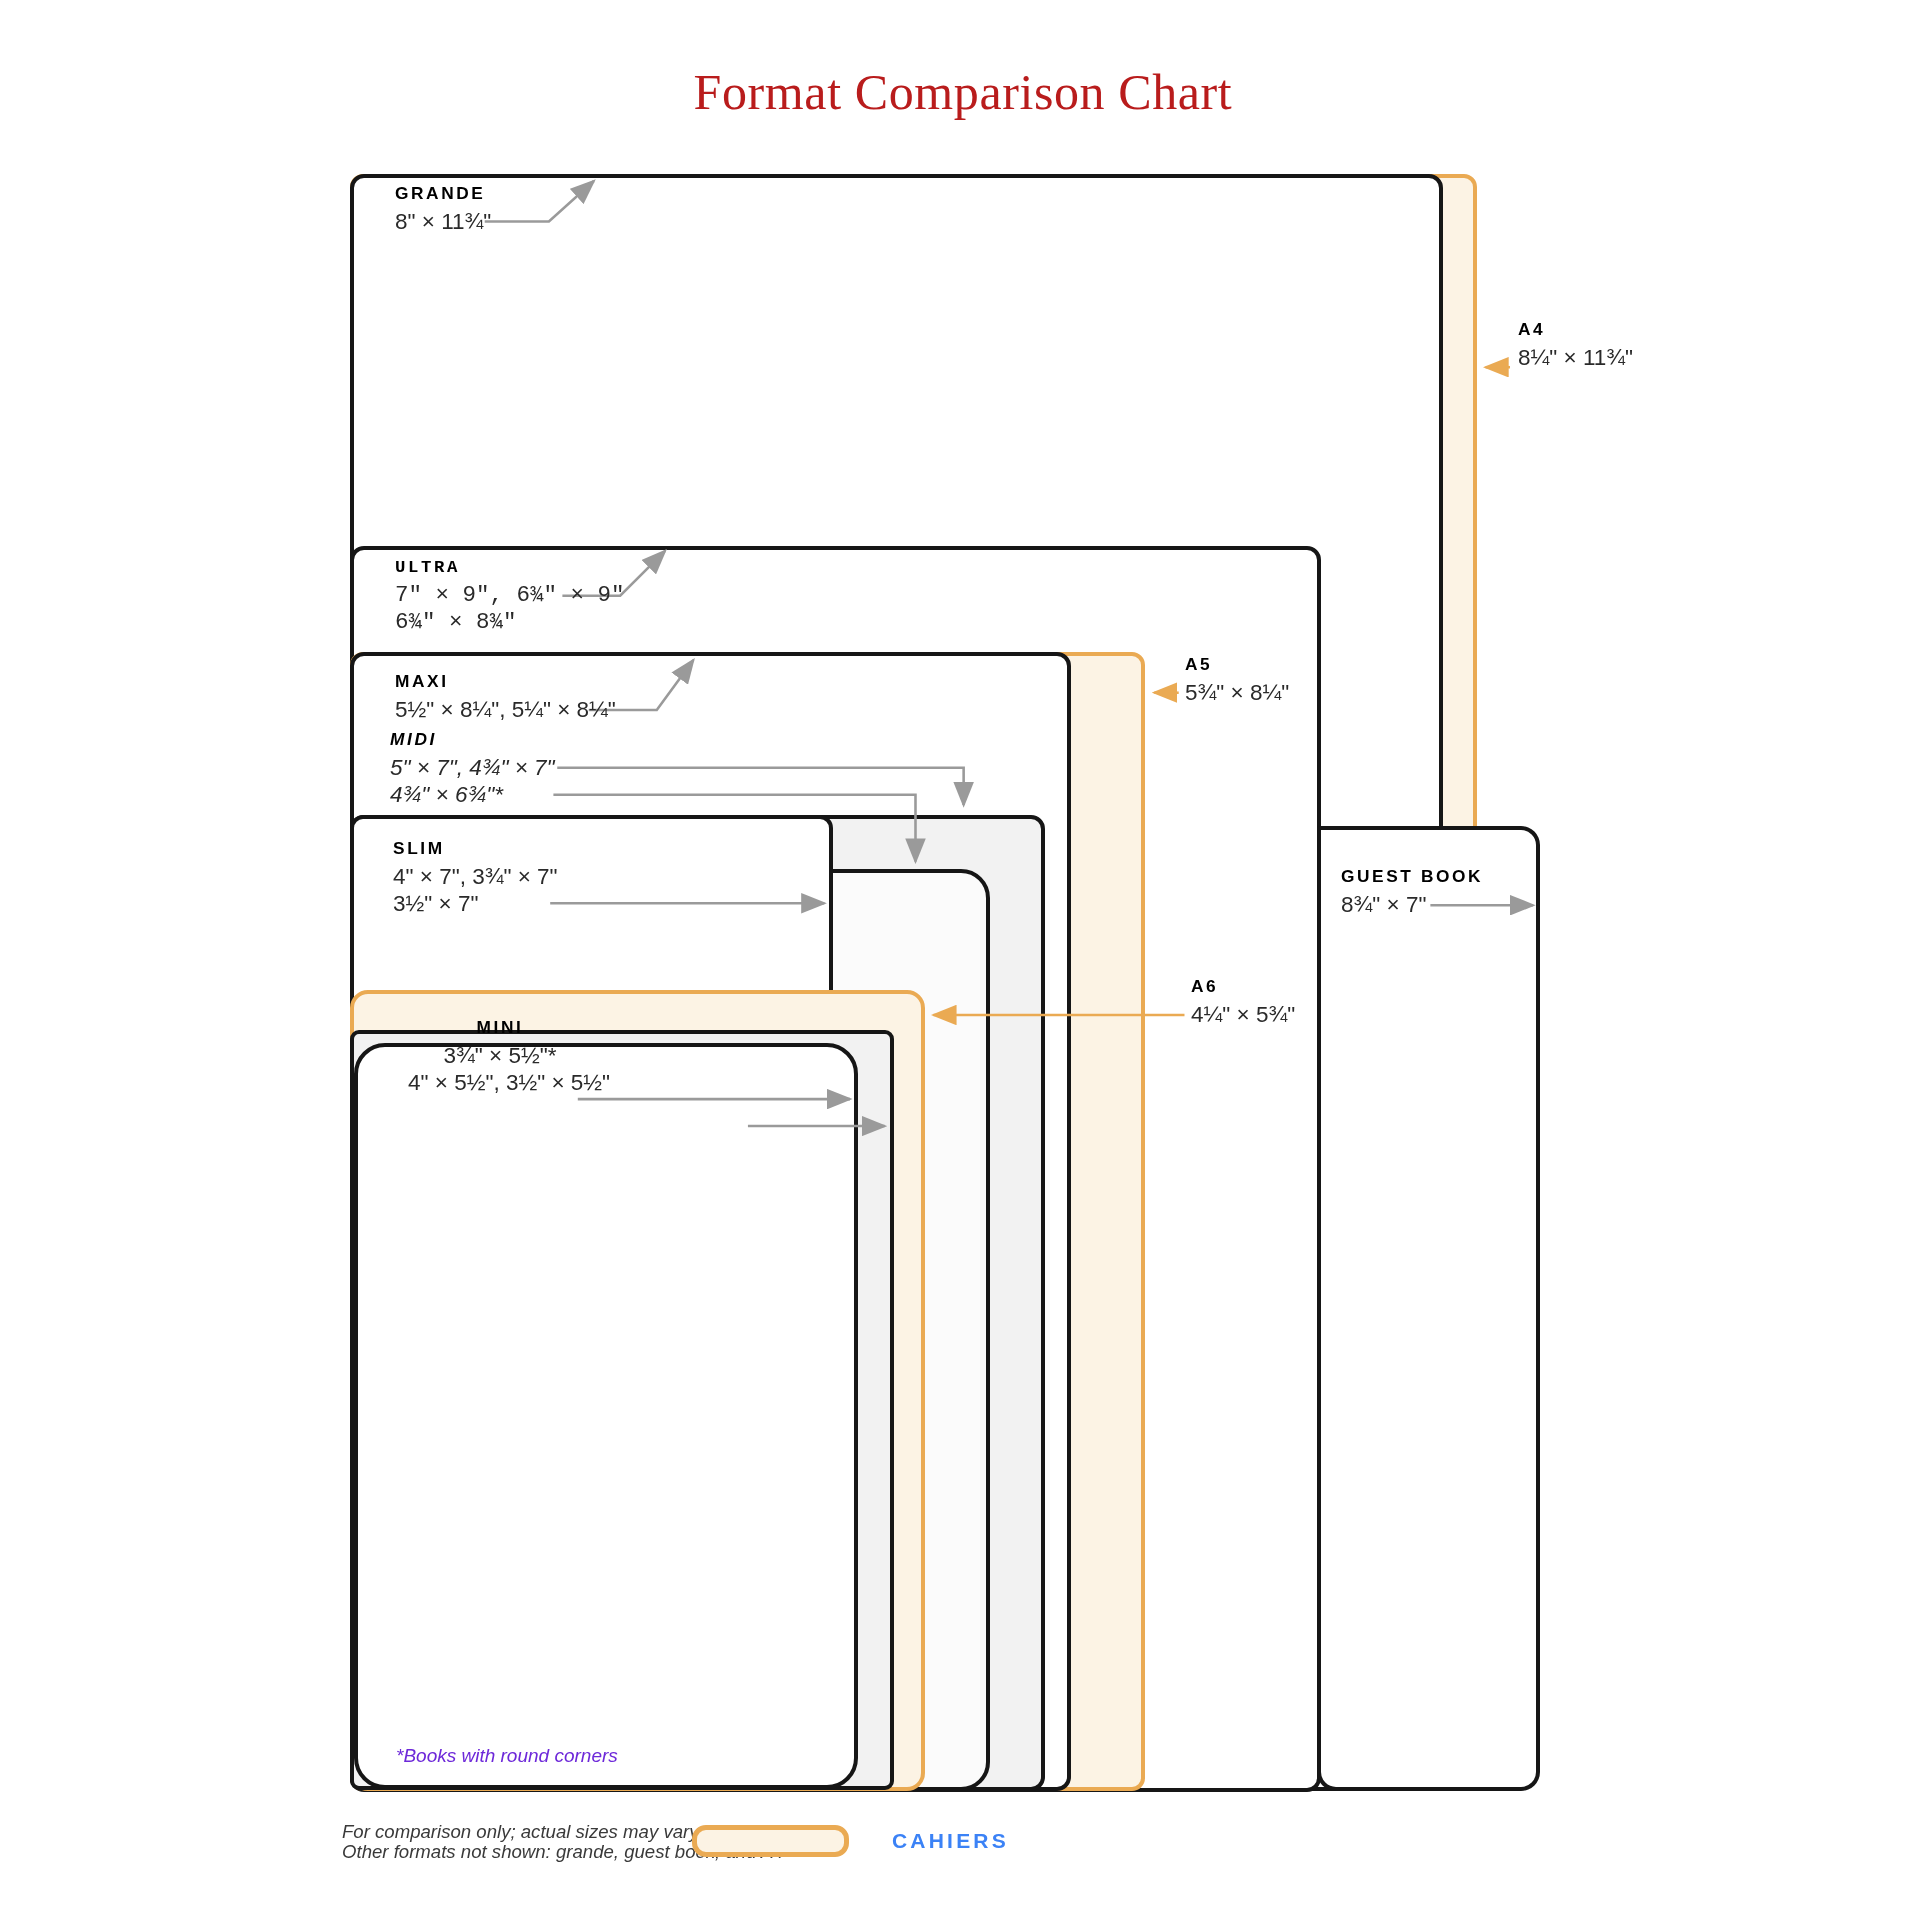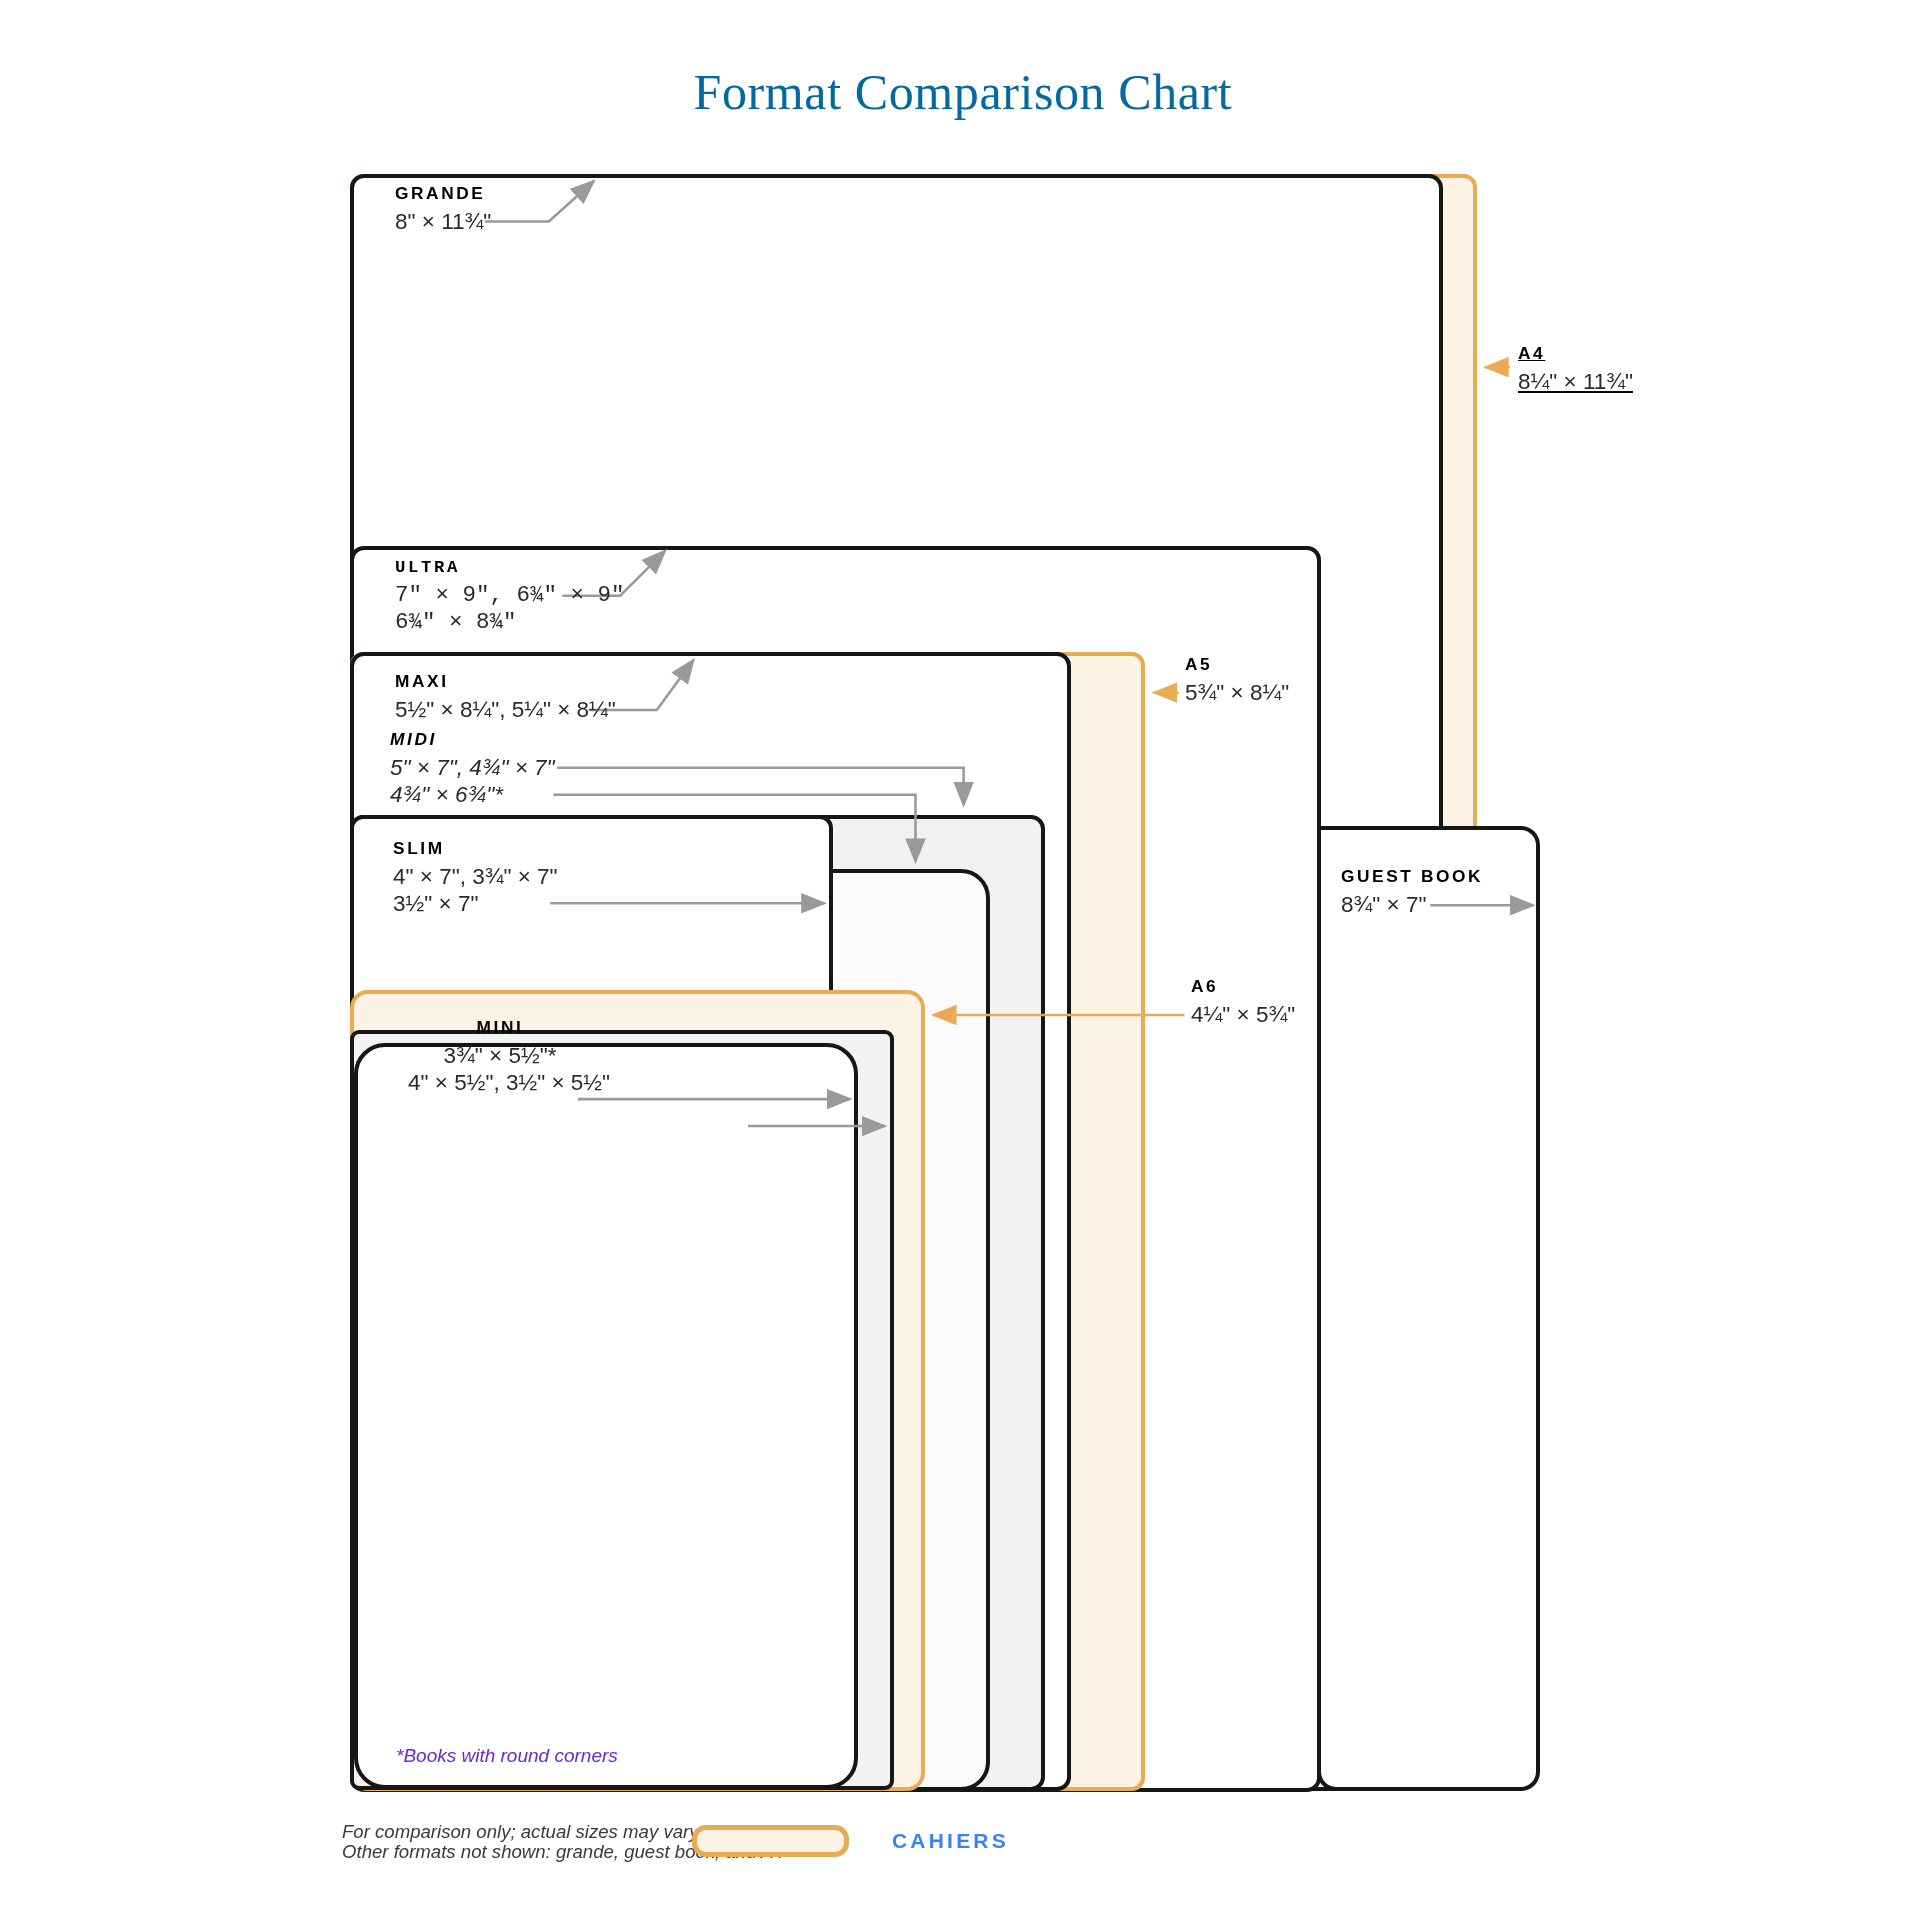--- a/index.html
+++ b/index.html
@@ -13,21 +13,21 @@
   html,body{margin:0;padding:0;}
   body{
     width:1926px;height:1926px;background:#ffffff;
     font-family:"Liberation Sans","DejaVu Sans",sans-serif;
     position:relative;overflow:hidden;
   }
   .canvas{position:absolute;left:0;top:0;width:1926px;height:1926px;}
   .page-title{
     position:absolute;left:0;top:63px;width:1926px;text-align:center;
     font-family:"Liberation Serif","DejaVu Serif",serif;
-    font-size:50px;color:#0369a1;letter-spacing:0.6px;
+    font-size:50px;color:#b91c1c;letter-spacing:0.6px;
   }
   .rect{position:absolute;box-sizing:border-box;border:4.5px solid var(--ink);}
   .rect.orangebox{border-color:var(--orange);background:var(--cream);}
   .r-a4    {left:350px;top:174px;width:1127px;height:1617px;border-radius:13px;}
   .r-grande{left:350px;top:174px;width:1093px;height:1617px;background:#fff;border-radius:14px;}
   .r-ultra {left:350px;top:546px;width:971px;height:1246px;background:#fff;border-radius:14px;}
   .r-a5    {left:350px;top:652px;width:795px;height:1139px;border-radius:13px;}
   .r-maxi  {left:350px;top:652px;width:721px;height:1139px;background:#fff;border-radius:14px;}
   .r-midi  {left:350px;top:815px;width:695px;height:976px;background:var(--grayfill);border-radius:14px;}
   .r-midiround{left:350px;top:869px;width:640px;height:922px;background:var(--nearwhite);border-radius:29px;}
@@ -37,21 +37,21 @@
   .r-miniround{left:354px;top:1043px;width:504px;height:746px;background:#fff;border-radius:31px;}
   .r-guest {left:1317px;top:826px;width:223px;height:965px;background:#fff;border-radius:2.6px 19px 19px 19px;}
   .arrows{position:absolute;left:0;top:0;z-index:20;pointer-events:none;}
   .lbl{position:absolute;z-index:30;}
   .lbl .h{
     font-weight:bold;font-size:17.3px;line-height:19px;letter-spacing:2.6px;color:#000000;
   }
   .lbl .d{margin-top:5.1px;font-size:22.5px;line-height:27px;color:#2a2a2a;}
   .lbl .d .indent{padding-left:18px;}
   .l-grande{left:395px;top:184px;}
-  .l-a4{left:1518px;top:344px;text-decoration:underline;}
+  .l-a4{left:1518px;top:320px;}
   .l-ultra{left:395px;top:558px;font-family:Liberation Mono, monospace;}
   .l-maxi{left:395px;top:672px;}
   .l-a5{left:1185px;top:655px;}
   .l-midi{left:390px;top:730px;font-style:italic;}
   .l-slim{left:393px;top:839px;}
   .l-a6{left:1191px;top:977px;}
   .l-mini{left:390px;top:1018px;text-align:center;}
   .l-guest{left:1341px;top:867px;}
   .footnote{
     position:absolute;left:396px;top:1745px;z-index:30;

